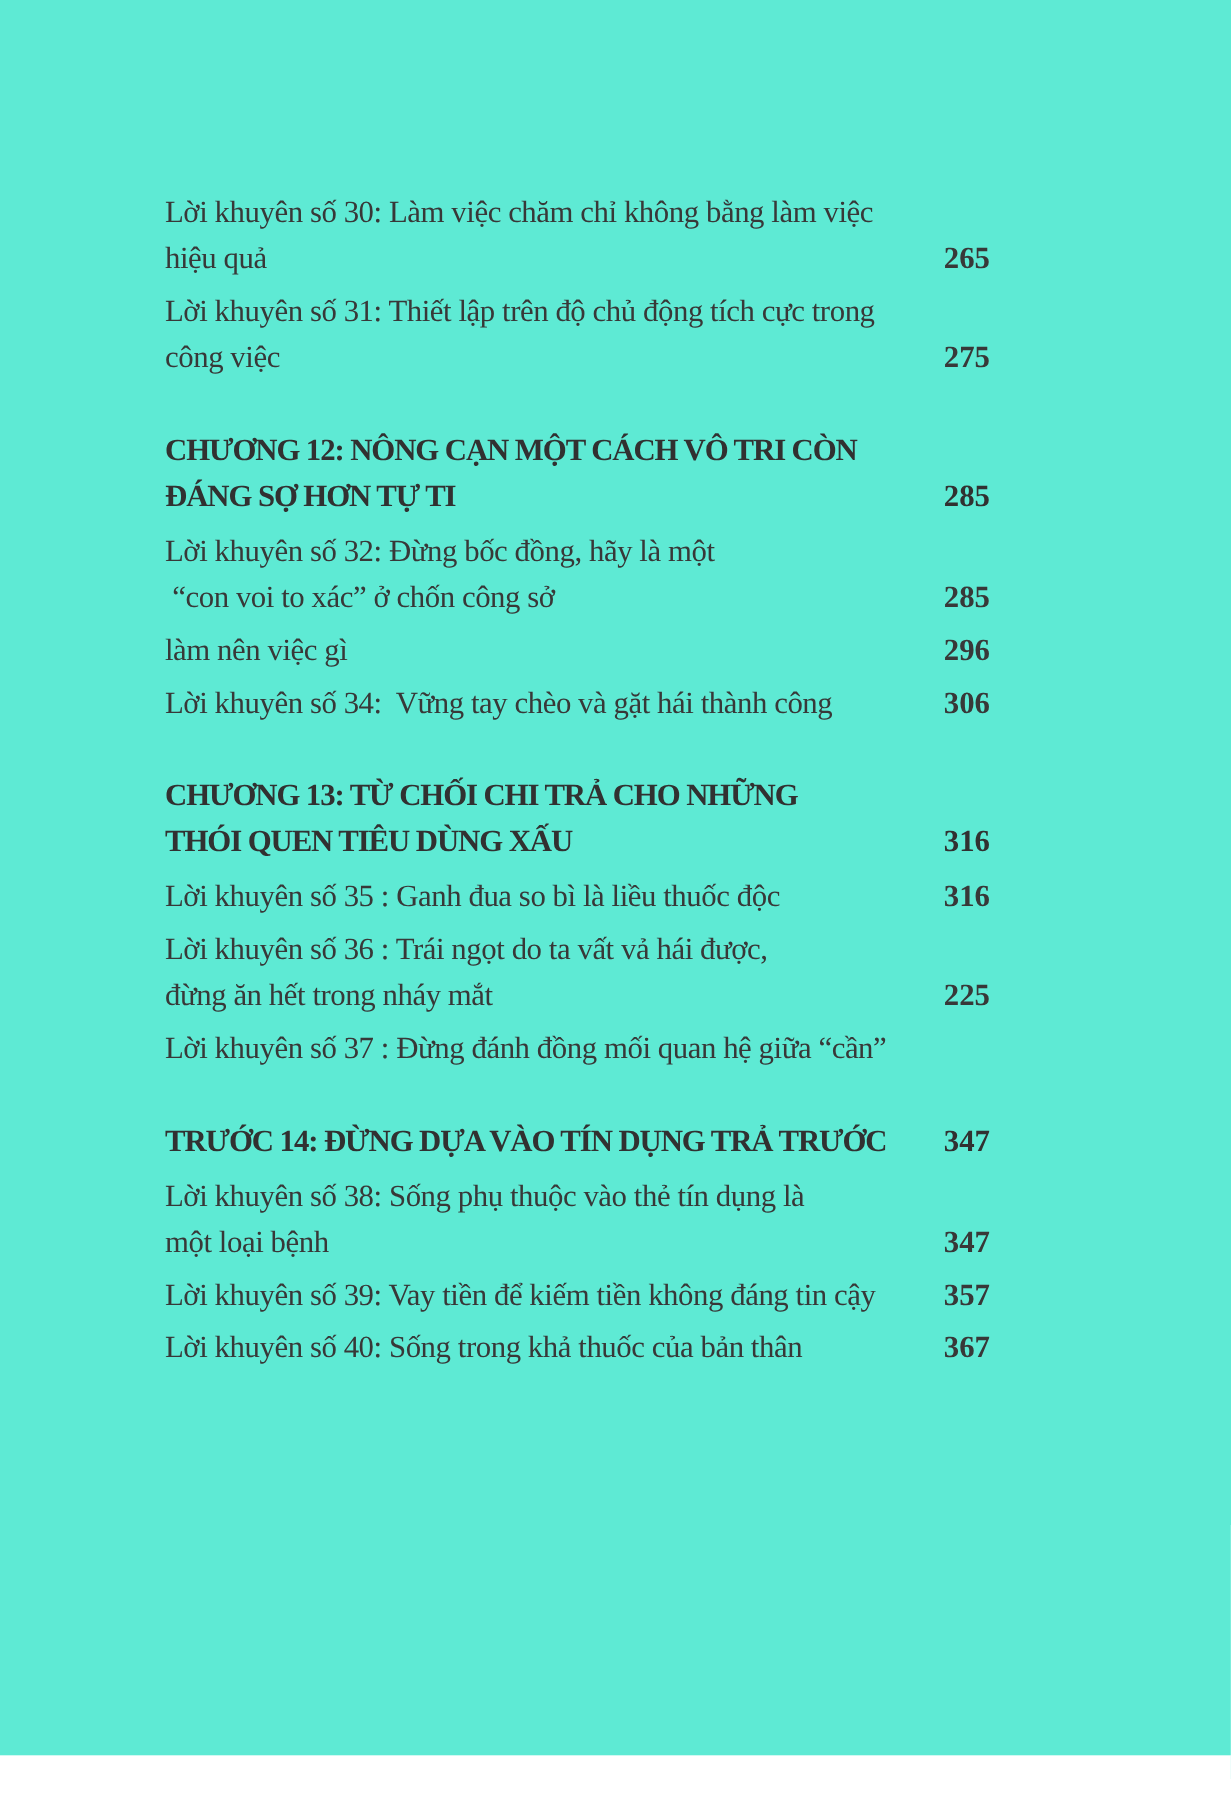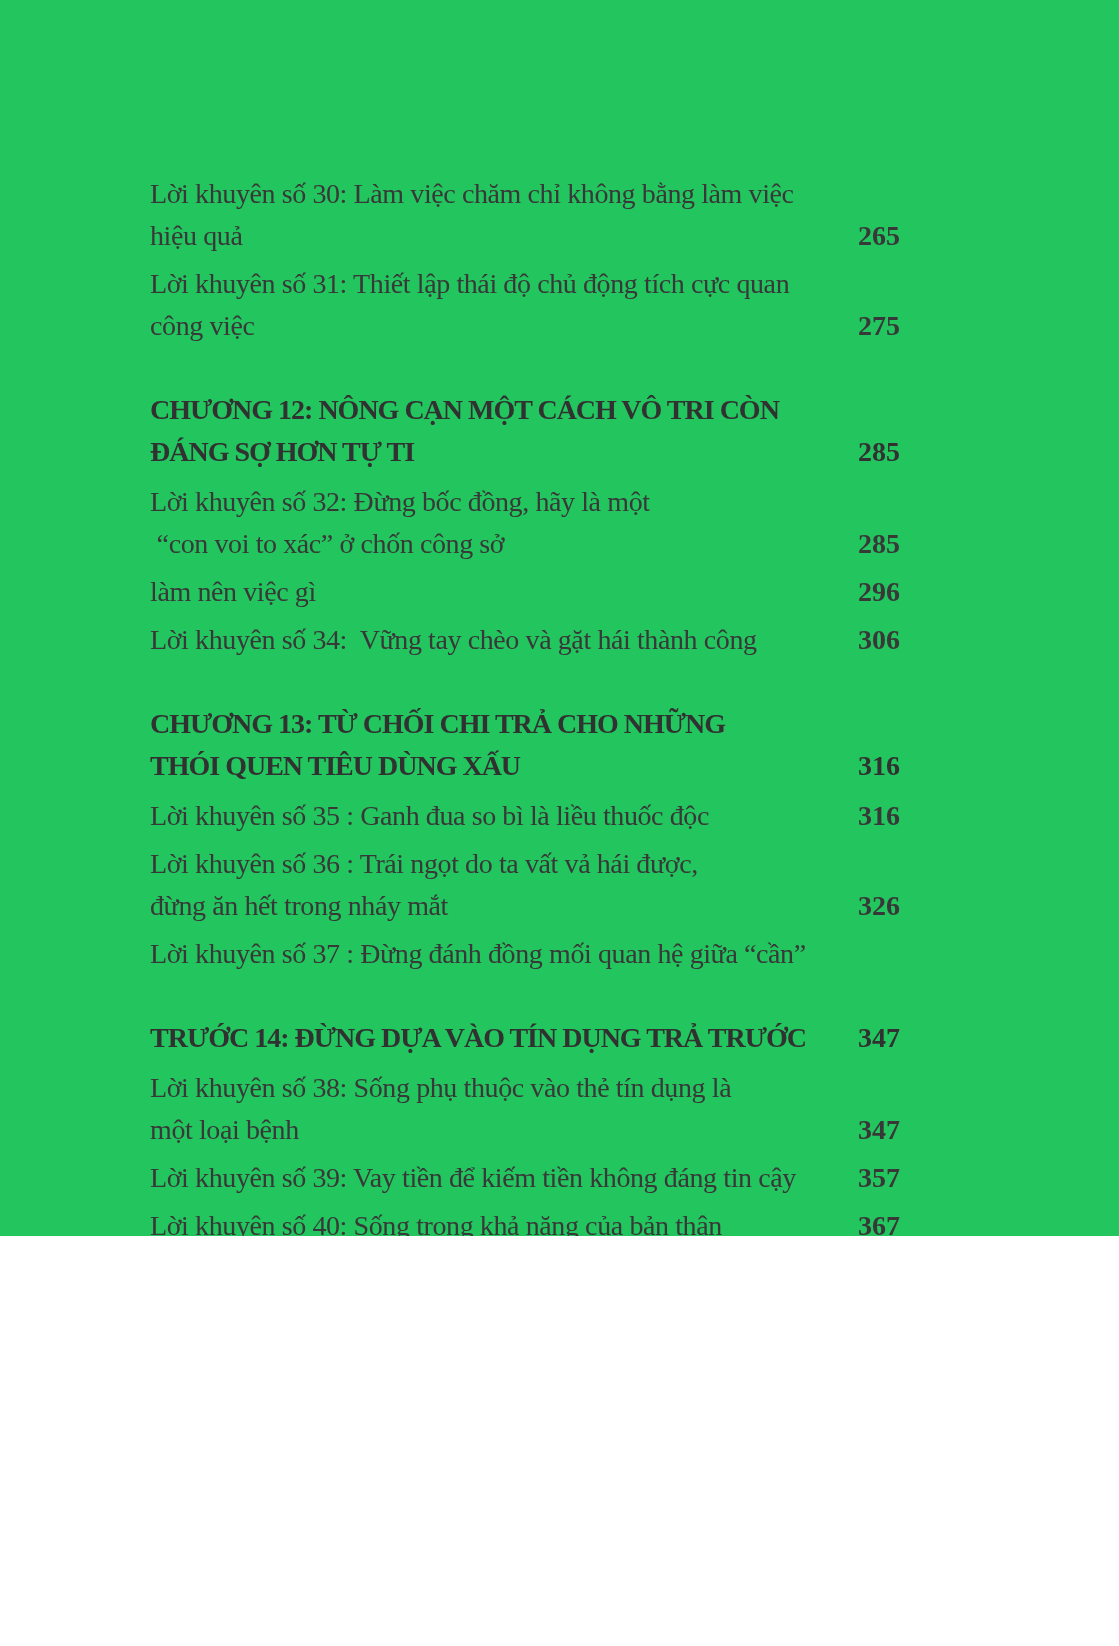--- a/index.html
+++ b/index.html
@@ -3,22 +3,22 @@
 <meta charset="utf-8">
 <style>
   html, body {
     margin: 0;
     padding: 0;
     background: #ffffff;
   }
   #page {
     position: relative;
     width: 1119px;
-    height: 1236px;
-    background: #22c55e;
+    height: 1596px;
+    background: #5eead4;
     overflow: hidden;
     font-family: "Liberation Serif", "DejaVu Serif", serif;
     color: #383838;
   }
   #toc {
     position: absolute;
     top: 173px;
     left: 150px;
     right: 219px;
     display: flex;
@@ -64,21 +64,21 @@
 
 <div id="page">
   <div id="toc">
 
     <div class="entry advice">
       <div class="line"><span class="t">Lời khuyên số 30: Làm việc chăm chỉ không bằng làm việc</span></div>
       <div class="line"><span class="t">hiệu quả</span><span class="pg">265</span></div>
     </div>
 
     <div class="entry advice">
-      <div class="line"><span class="t">Lời khuyên số 31: Thiết lập thái độ chủ động tích cực quan</span></div>
+      <div class="line"><span class="t">Lời khuyên số 31: Thiết lập trên độ chủ động tích cực trong</span></div>
       <div class="line"><span class="t">công việc</span><span class="pg">275</span></div>
     </div>
 
     <div class="entry chapter">
       <div class="line"><span class="t">CHƯƠNG 12: NÔNG CẠN MỘT CÁCH VÔ TRI CÒN</span></div>
       <div class="line"><span class="t">ĐÁNG SỢ HƠN TỰ TI</span><span class="pg">285</span></div>
     </div>
 
     <div class="entry advice">
       <div class="line"><span class="t">Lời khuyên số 32: Đừng bốc đồng, hãy là một</span></div>
@@ -97,38 +97,38 @@
       <div class="line"><span class="t">CHƯƠNG 13: TỪ CHỐI CHI TRẢ CHO NHỮNG</span></div>
       <div class="line"><span class="t">THÓI QUEN TIÊU DÙNG XẤU</span><span class="pg">316</span></div>
     </div>
 
     <div class="entry advice">
       <div class="line"><span class="t">Lời khuyên số 35 : Ganh đua so bì là liều thuốc độc</span><span class="pg">316</span></div>
     </div>
 
     <div class="entry advice">
       <div class="line"><span class="t">Lời khuyên số 36 : Trái ngọt do ta vất vả hái được,</span></div>
-      <div class="line"><span class="t">đừng ăn hết trong nháy mắt</span><span class="pg">326</span></div>
+      <div class="line"><span class="t">đừng ăn hết trong nháy mắt</span><span class="pg">225</span></div>
     </div>
 
     <div class="entry advice">
       <div class="line"><span class="t">Lời khuyên số 37 : Đừng đánh đồng mối quan hệ giữa “cần”</span></div>
     </div>
 
     <div class="entry chapter">
       <div class="line"><span class="t">TRƯỚC 14: ĐỪNG DỰA VÀO TÍN DỤNG TRẢ TRƯỚC</span><span class="pg">347</span></div>
     </div>
 
     <div class="entry advice">
       <div class="line"><span class="t">Lời khuyên số 38: Sống phụ thuộc vào thẻ tín dụng là</span></div>
       <div class="line"><span class="t">một loại bệnh</span><span class="pg">347</span></div>
     </div>
 
     <div class="entry advice">
       <div class="line"><span class="t">Lời khuyên số 39: Vay tiền để kiếm tiền không đáng tin cậy</span><span class="pg">357</span></div>
     </div>
 
     <div class="entry advice">
-      <div class="line"><span class="t">Lời khuyên số 40: Sống trong khả năng của bản thân</span><span class="pg">367</span></div>
+      <div class="line"><span class="t">Lời khuyên số 40: Sống trong khả thuốc của bản thân</span><span class="pg">367</span></div>
     </div>
 
   </div>
 </div>
 
 </body></html>

